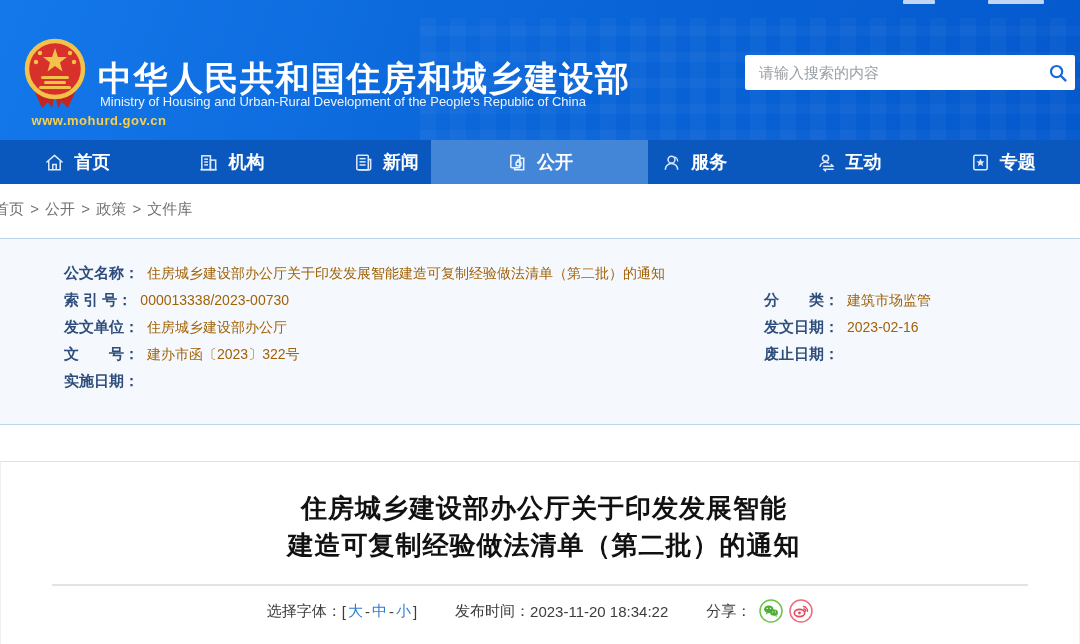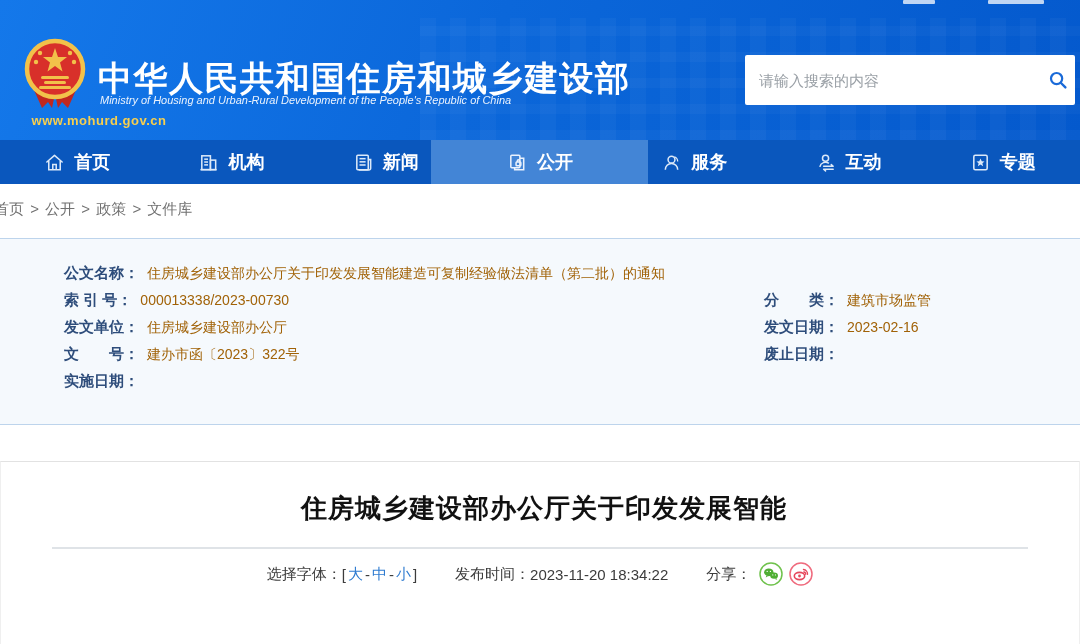--- a/index.html
+++ b/index.html
@@ -17,23 +17,23 @@
   }
   .topbar-remnant { position:absolute; top:0; height:4px; background:rgba(255,255,255,.75); border-radius:1px; }
   .topbar-remnant.r1 { left:903px; width:32px; }
   .topbar-remnant.r2 { left:988px; width:56px; }
 
   .emblem { position:absolute; left:22px; top:38px; }
   .site-url { position:absolute; left:19px; top:113px; width:160px; text-align:center;
     color:#f7cf4e; font-size:13px; font-weight:bold; letter-spacing:.5px; }
   .site-title { position:absolute; left:98px; top:56px; color:#fff; font-size:34px;
     font-weight:bold; letter-spacing:1.5px; white-space:nowrap; }
-  .site-subtitle { position:absolute; left:100px; top:94px; color:#eaf2fd; font-size:11px; white-space:nowrap;font-style:italic; }
-
-  .search-box { position:absolute; left:745px; top:55px; width:330px; height:50px;
+  .site-subtitle { position:absolute; left:100px; top:94px; color:#eaf2fd; font-size:13px; white-space:nowrap; }
+
+  .search-box { position:absolute; left:745px; top:55px; width:330px; height:35px;
     background:#fff; border-radius:2px; display:flex; align-items:center; }
   .search-box input { flex:1; border:none; outline:none; background:transparent;
     font-size:15px; color:#333; padding:0 8px 0 14px; font-family:inherit; }
   .search-box input::placeholder { color:#9aa0a6; }
   .search-icon { width:34px; height:34px; display:flex; align-items:center; justify-content:center; cursor:pointer; }
 
   
   .main-nav { position:absolute; top:140px; left:0; width:1080px; height:44px; background:#0a57bd; display:flex; }
   .nav-highlight { position:absolute; left:431px; top:0; width:217px; height:44px; background:#4385d6; }
   .nav-item { position:relative; z-index:2; flex:1; display:flex; align-items:center; justify-content:center;
@@ -223,20 +223,21 @@
       </div>
       <div class="doc-row">
         <span class="doc-label">废止日期：</span><span class="doc-value"></span>
       </div>
     </div>
   </section>
 
   <section class="article">
     <h2 class="article-title">
       <span>住房城乡建设部办公厅关于印发发展智能</span><br>
+      <span>建造可复制经验做法清单（第二批）的通知</span>
     </h2>
     <div class="article-divider"></div>
 
     <div class="meta-row">
       <div class="meta-group">
         <span>选择字体：</span>
         <span class="bracket">[</span>
         <span class="font-size-link">大</span>
         <span class="size-sep">-</span>
         <span class="font-size-link">中</span>

